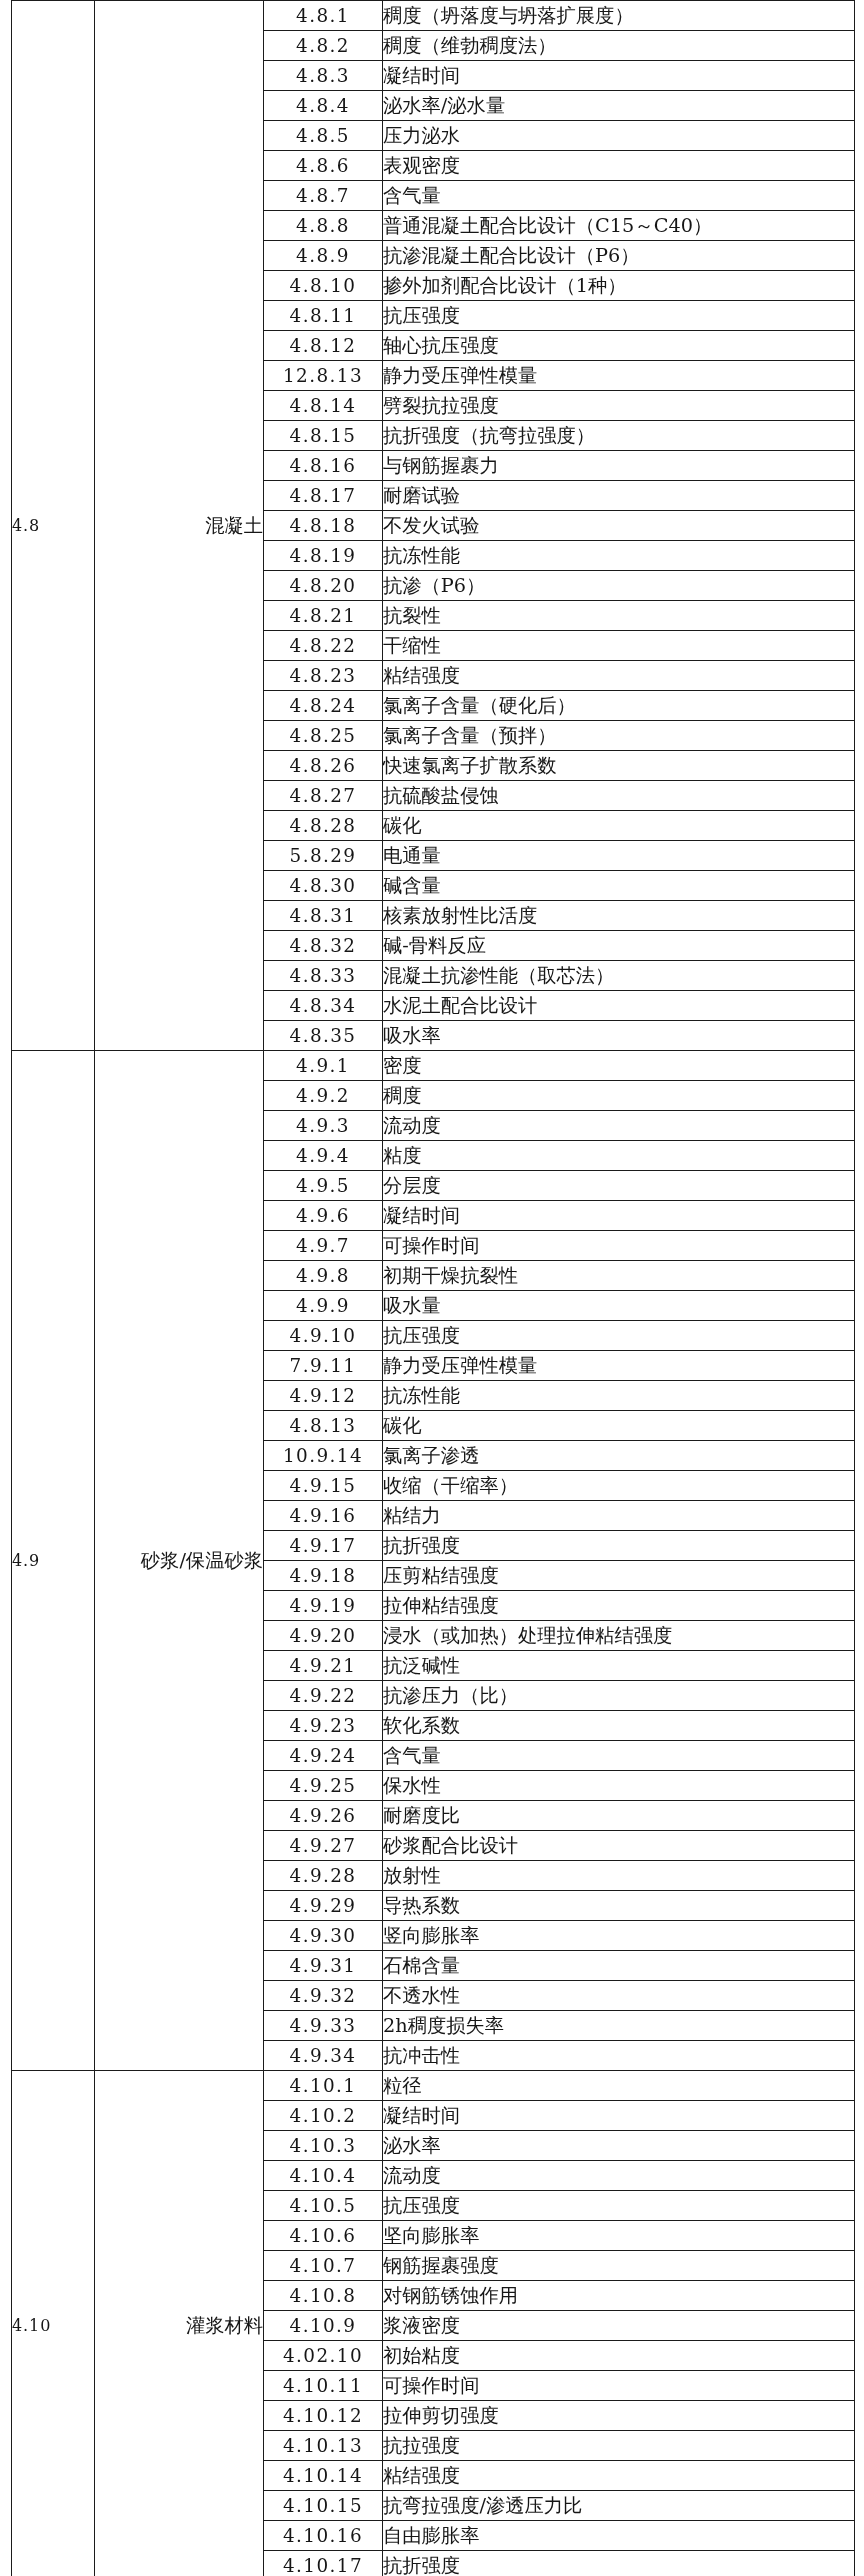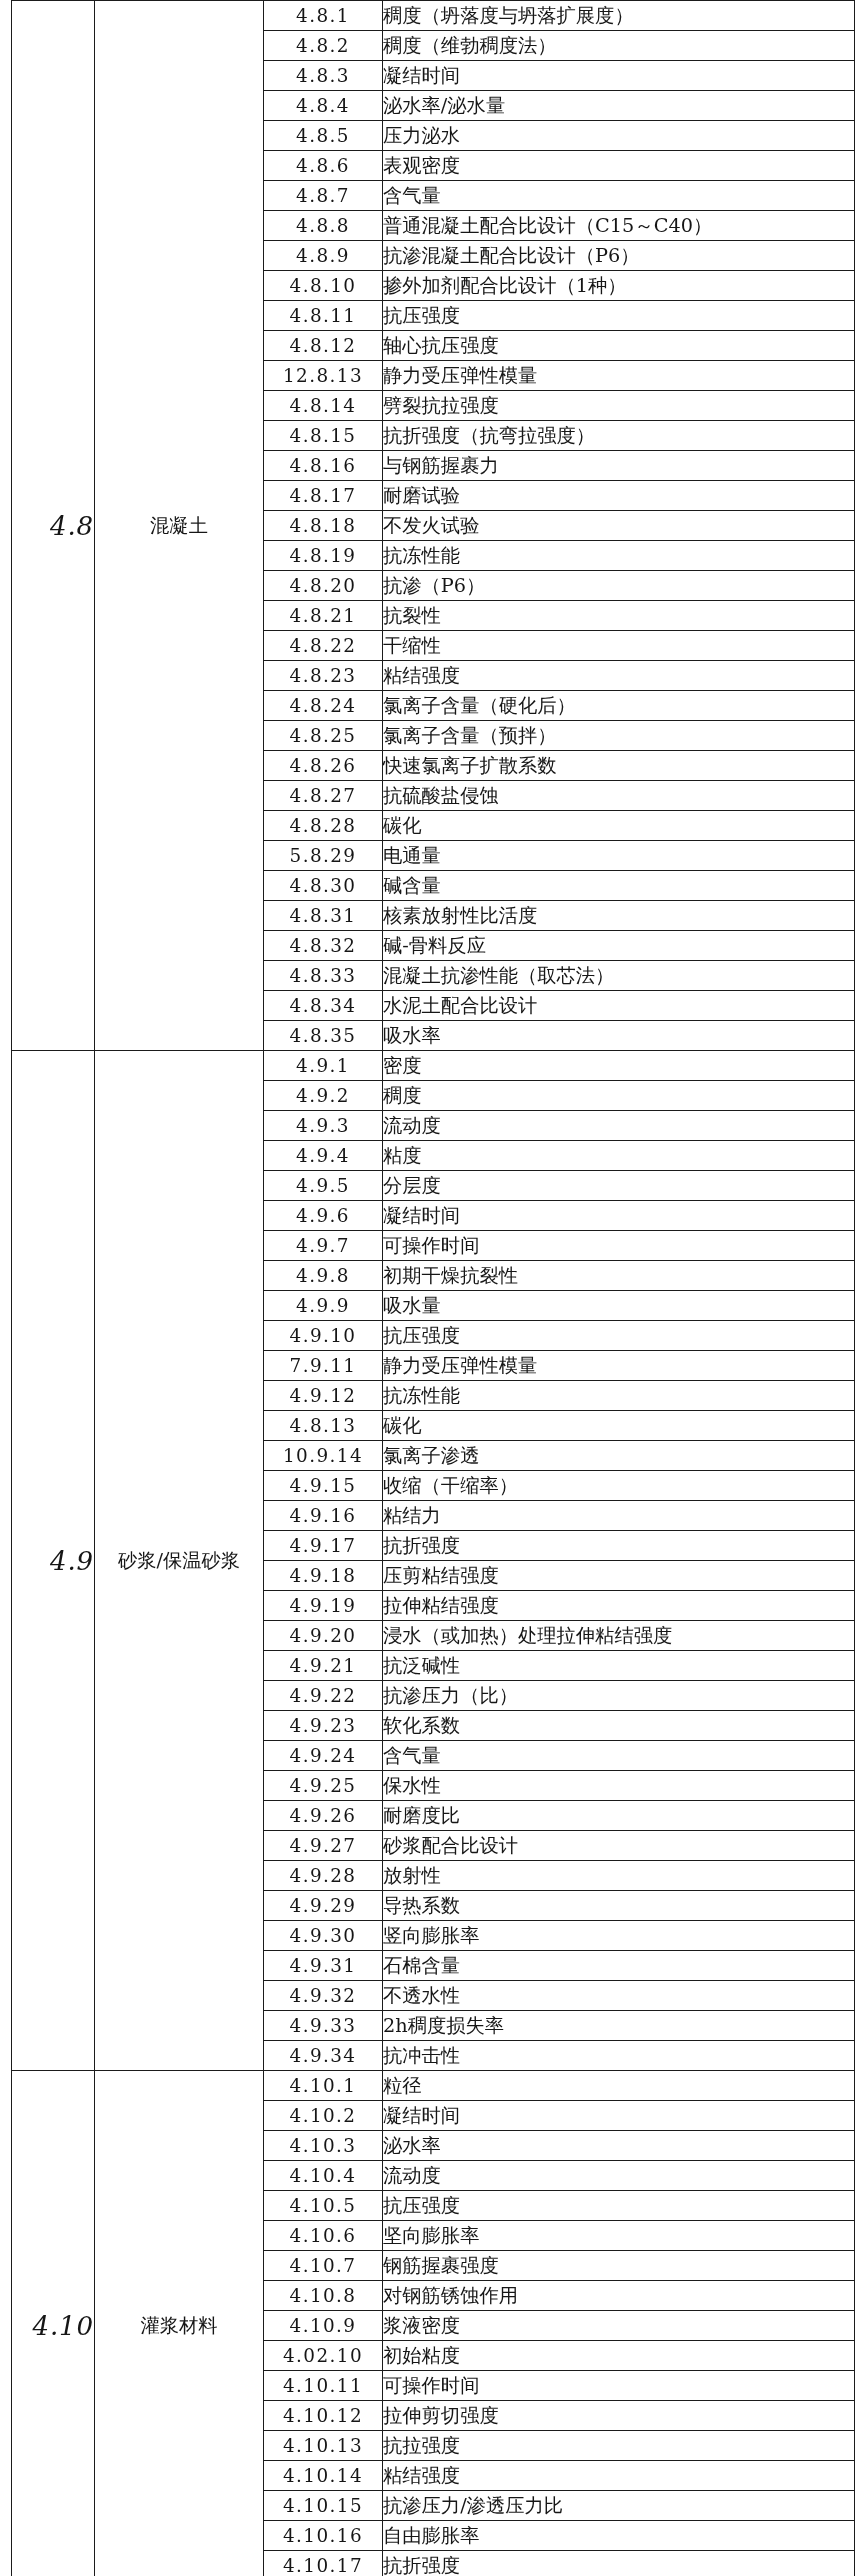--- a/index.html
+++ b/index.html
@@ -36,27 +36,26 @@
     border-right: 0.9px solid #1b1b1b;
     border-top: 1.8px solid #1b1b1b;
     border-bottom: 1.8px solid #1b1b1b;
     padding: 0;
     vertical-align: middle;
     overflow: hidden;
     white-space: nowrap;
     background: #ffffff;
   }
   td.sec-no {
+    text-align: left;
+    font-size: 16px;
+    letter-spacing: 0.9px;
+  }
+  td.cat {
     text-align: right;
-    font-size: 26px;
-    letter-spacing: 0.9px;
-    font-style: italic;
-  }
-  td.cat {
-    text-align: center;
     padding-left: 4.6px;
     font-size: 19.3px;
   }
   td.item-no {
     text-align: center;
     font-size: 18.4px;
     letter-spacing: 1.4px;
   }
   td.item-name {
     text-align: left;
@@ -410,21 +409,21 @@
         <tr>
           <td class="item-no">4.10.13</td>
           <td class="item-name">抗拉强度</td>
         </tr>
         <tr>
           <td class="item-no">4.10.14</td>
           <td class="item-name">粘结强度</td>
         </tr>
         <tr>
           <td class="item-no">4.10.15</td>
-          <td class="item-name">抗渗压力/渗透压力比</td>
+          <td class="item-name">抗弯拉强度/渗透压力比</td>
         </tr>
         <tr>
           <td class="item-no">4.10.16</td>
           <td class="item-name">自由膨胀率</td>
         </tr>
         <tr>
           <td class="item-no">4.10.17</td>
           <td class="item-name">抗折强度</td>
         </tr>
       </tbody>

